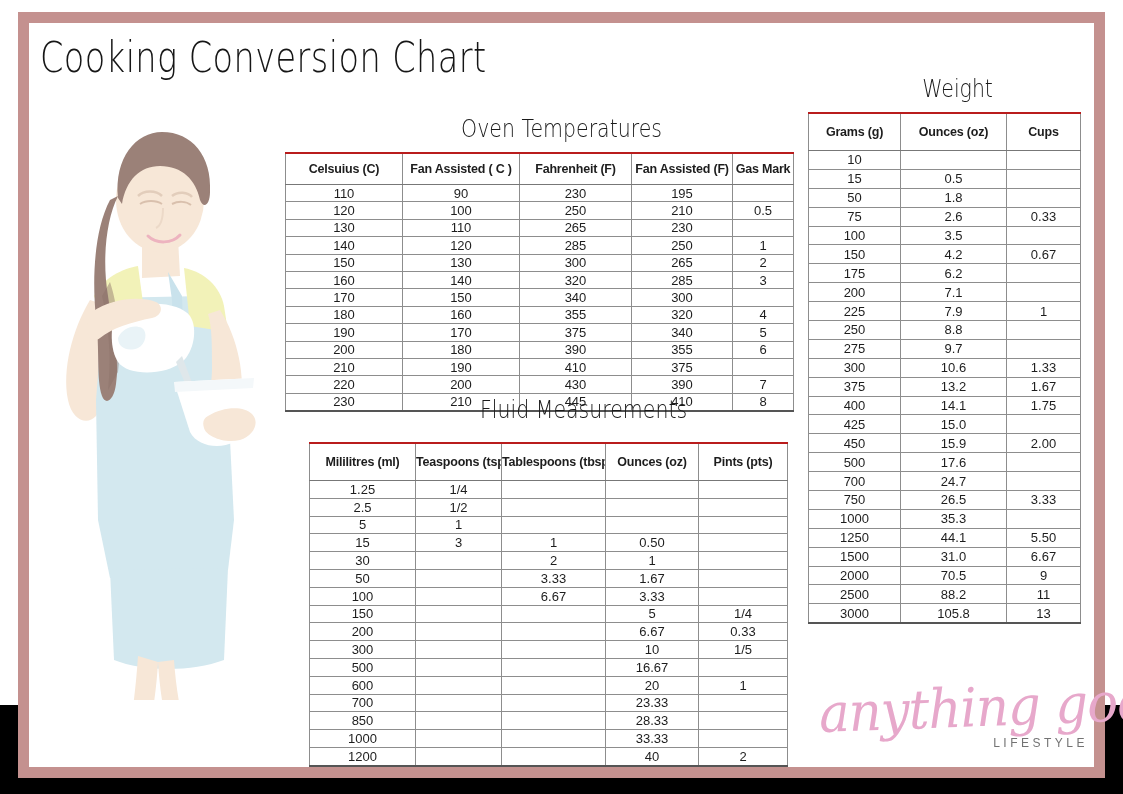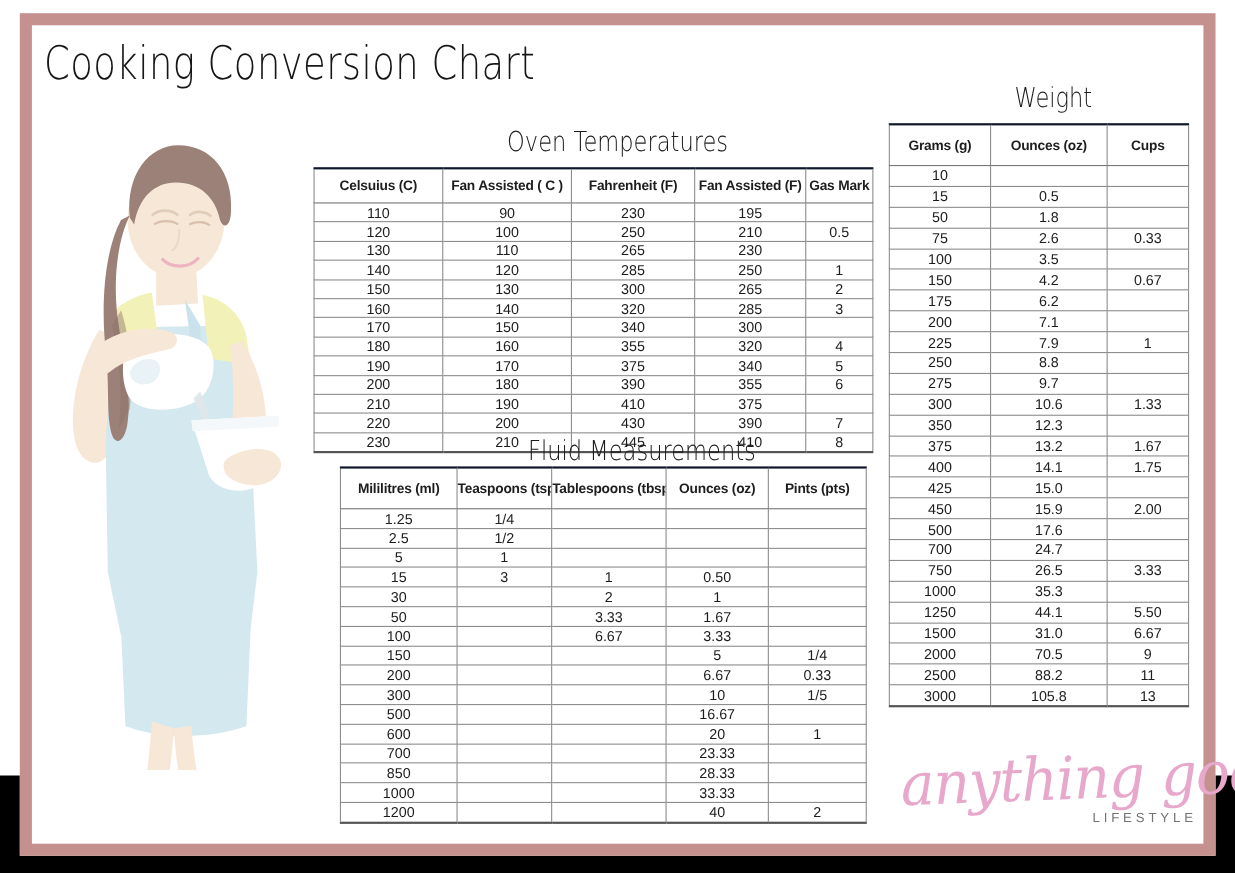--- a/index.html
+++ b/index.html
@@ -75,41 +75,41 @@
     color: #1d1d1d;
     padding: 0;
     overflow: hidden;
     white-space: nowrap;
   }
   .chart-table th {
     font-weight: bold;
     font-size: 12.5px;
     line-height: 14px;
     letter-spacing: -0.2px;
-    border-top: 2px solid #0f172a;
+    border-top: 2px solid #b91c1c;
     border-bottom: 1px solid #777;
     vertical-align: middle;
   }
   .chart-table td {
     font-size: 13px;
     font-weight: 400;
   }
   .chart-table tbody tr:last-child td {
     border-bottom: 2px solid #555;
   }
 
   
   #oven-title { left: 443px; top: 114px; width: 200px; }
   #oven-table { left: 285px; top: 152px; width: 508px; padding-left: 35px; }
   #oven-table th { height: 30px; }
   #oven-table td { height: 16.4px; }
 
   
   #fluid-title { left: 462px; top: 395px; width: 200px; }
-  #fluid-table { left: 309px; top: 424px; width: 478px; border-radius: 11px; }
+  #fluid-table { left: 309px; top: 442px; width: 478px; border-radius: 11px; }
   #fluid-table th { height: 36px; }
   #fluid-table td { height: 16.8px; }
 
   
   #weight-title { left: 915px; top: 74px; width: 80px; }
   #weight-table { left: 808px; top: 112px; width: 272px; }
   #weight-table th { height: 36px; }
   #weight-table td { height: 17.9px; }
 
   
@@ -527,25 +527,20 @@
           <td>275</td>
           <td>9.7</td>
           <td></td>
         </tr>
         <tr>
           <td>300</td>
           <td>10.6</td>
           <td>1.33</td>
         </tr>
         <tr>
-          <td>350</td>
-          <td>12.3</td>
-          <td></td>
-        </tr>
-        <tr>
           <td>375</td>
           <td>13.2</td>
           <td>1.67</td>
         </tr>
         <tr>
           <td>400</td>
           <td>14.1</td>
           <td>1.75</td>
         </tr>
         <tr>

